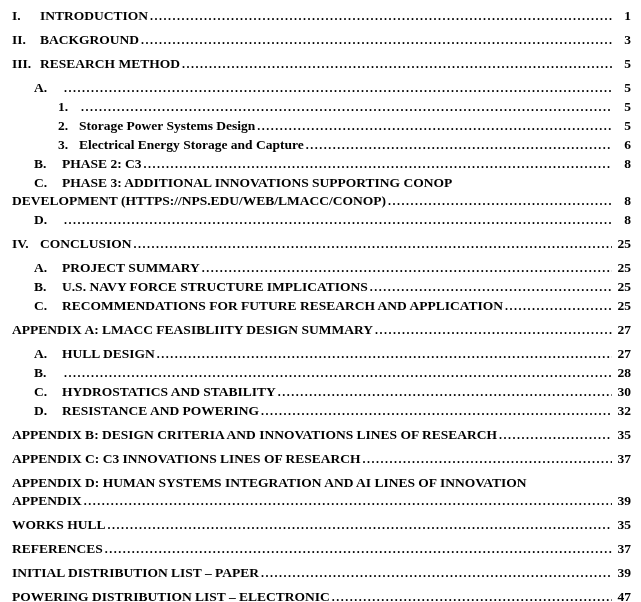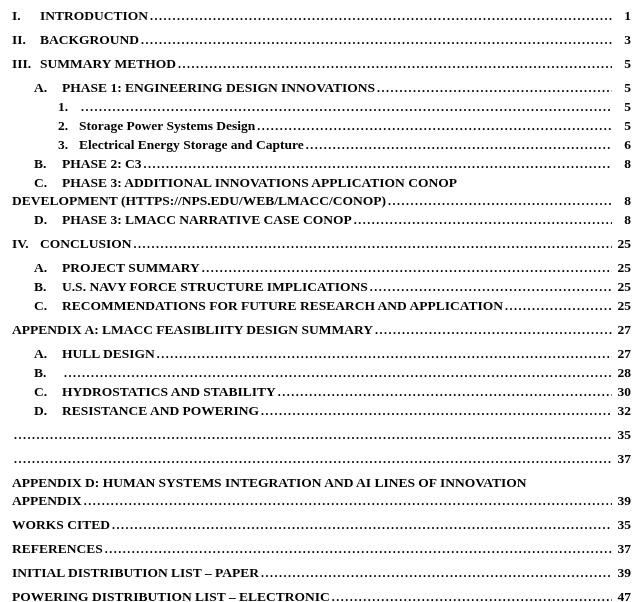--- a/index.html
+++ b/index.html
@@ -55,27 +55,26 @@
     <span class="page">1</span>
   </div>
     <div class="row ind0 group">
     <span class="label lab0">II.</span>
     <span class="text">BACKGROUND</span>
     <span class="leader">....................................................................................................................................................................................................................................................................</span>
     <span class="page">3</span>
   </div>
     <div class="row ind0 group">
     <span class="label lab0">III.</span>
-    <span class="text">SUMMARY METHOD</span>
+    <span class="text">RESEARCH METHOD</span>
     <span class="leader">....................................................................................................................................................................................................................................................................</span>
     <span class="page">5</span>
   </div>
     <div class="row ind1 group">
     <span class="label lab1">A.</span>
-    <span class="text">PHASE 1: ENGINEERING DESIGN INNOVATIONS</span>
     <span class="leader">....................................................................................................................................................................................................................................................................</span>
     <span class="page">5</span>
   </div>
     <div class="row ind2">
     <span class="label lab2">1.</span>
     <span class="leader">....................................................................................................................................................................................................................................................................</span>
     <span class="page">5</span>
   </div>
     <div class="row ind2">
     <span class="label lab2">2.</span>
@@ -90,32 +89,31 @@
     <span class="page">6</span>
   </div>
     <div class="row ind1">
     <span class="label lab1">B.</span>
     <span class="text">PHASE 2: C3</span>
     <span class="leader">....................................................................................................................................................................................................................................................................</span>
     <span class="page">8</span>
   </div>
     <div class="row ind1">
     <span class="label lab1">C.</span>
-    <span class="text">PHASE 3: ADDITIONAL INNOVATIONS APPLICATION CONOP</span>
+    <span class="text">PHASE 3: ADDITIONAL INNOVATIONS SUPPORTING CONOP</span>
 
   </div>
     <div class="row">
 
     <span class="text">DEVELOPMENT (HTTPS://NPS.EDU/WEB/LMACC/CONOP)</span>
     <span class="leader">....................................................................................................................................................................................................................................................................</span>
     <span class="page">8</span>
   </div>
     <div class="row ind1">
     <span class="label lab1">D.</span>
-    <span class="text">PHASE 3: LMACC NARRATIVE CASE CONOP</span>
     <span class="leader">....................................................................................................................................................................................................................................................................</span>
     <span class="page">8</span>
   </div>
     <div class="row ind0 group">
     <span class="label lab0">IV.</span>
     <span class="text">CONCLUSION</span>
     <span class="leader">....................................................................................................................................................................................................................................................................</span>
     <span class="page">25</span>
   </div>
     <div class="row ind1 group">
@@ -160,42 +158,44 @@
     <span class="page">30</span>
   </div>
     <div class="row ind1">
     <span class="label lab1">D.</span>
     <span class="text">RESISTANCE AND POWERING</span>
     <span class="leader">....................................................................................................................................................................................................................................................................</span>
     <span class="page">32</span>
   </div>
     <div class="row ind0 group">
 
+    <span class="text">APPENDIX B: DESIGN CRITERIA AND INNOVATIONS LINES OF RESEARCH</span>
     <span class="leader">....................................................................................................................................................................................................................................................................</span>
     <span class="page">35</span>
   </div>
     <div class="row ind0 group">
 
+    <span class="text">APPENDIX C: C3 INNOVATIONS LINES OF RESEARCH</span>
     <span class="leader">....................................................................................................................................................................................................................................................................</span>
     <span class="page">37</span>
   </div>
     <div class="row ind0 group">
 
     <span class="text">APPENDIX D: HUMAN SYSTEMS INTEGRATION AND AI LINES OF INNOVATION</span>
 
   </div>
     <div class="row">
 
     <span class="text">APPENDIX</span>
     <span class="leader">....................................................................................................................................................................................................................................................................</span>
     <span class="page">39</span>
   </div>
     <div class="row ind0 group">
 
-    <span class="text">WORKS CITED</span>
+    <span class="text">WORKS HULL</span>
     <span class="leader">....................................................................................................................................................................................................................................................................</span>
     <span class="page">35</span>
   </div>
     <div class="row ind0 group">
 
     <span class="text">REFERENCES</span>
     <span class="leader">....................................................................................................................................................................................................................................................................</span>
     <span class="page">37</span>
   </div>
     <div class="row ind0 group">

